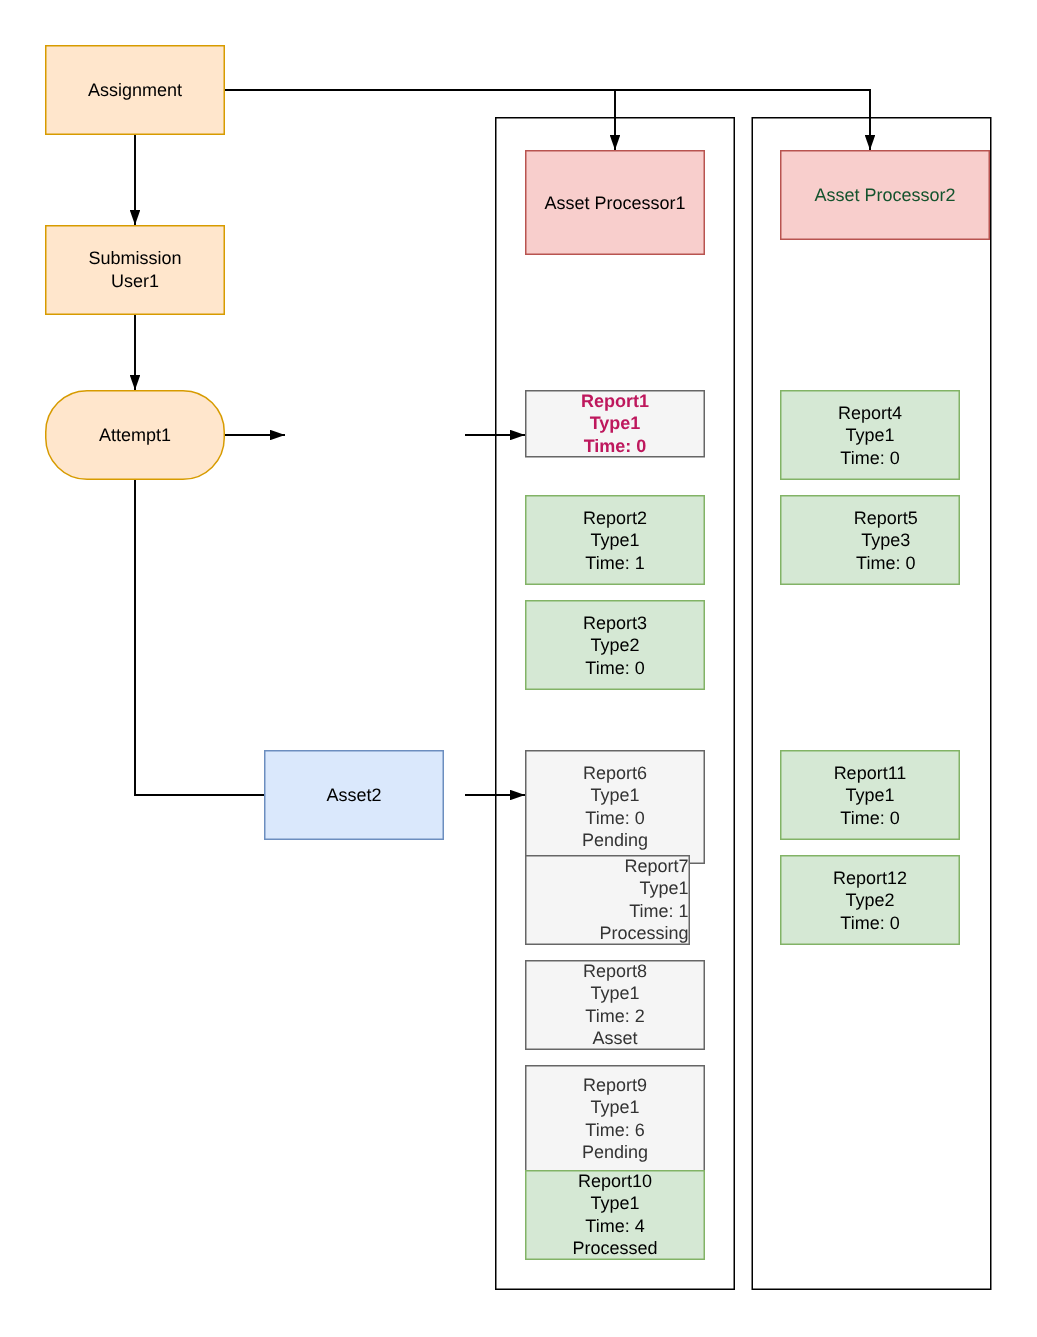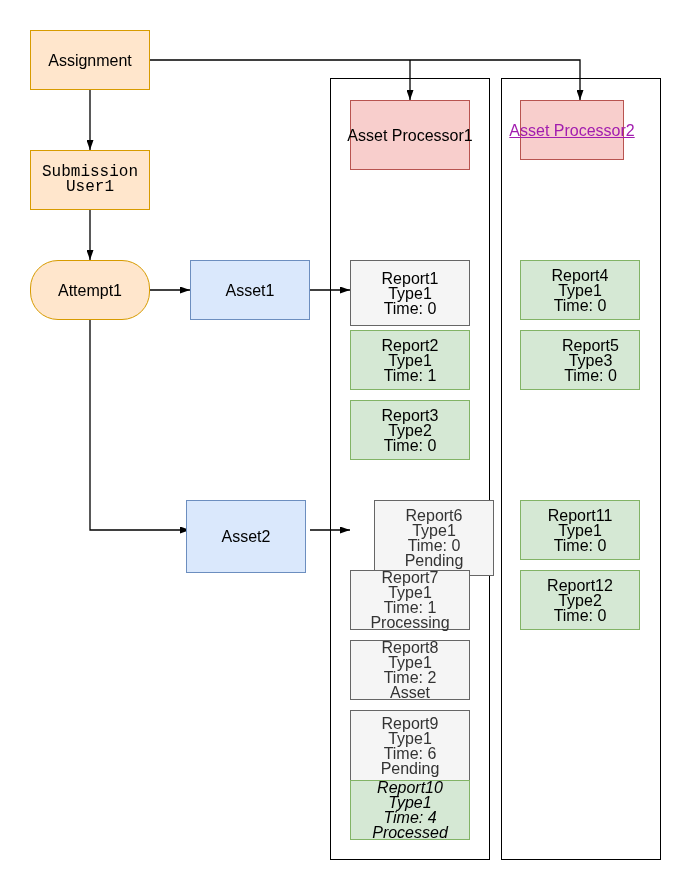--- a/index.html
+++ b/index.html
@@ -26,21 +26,21 @@
     height: 100%;
   }
   .node {
     position: absolute;
     border: 1px solid #000;
     display: flex;
     flex-direction: column;
     justify-content: center;
     align-items: center;
     text-align: center;
-    font-size: 16px;
+    font-size: 12px;
     line-height: 15px;
     white-space: nowrap;
   }
   .node.container-box {
     background: transparent;
   }
   .edge {
     fill: none;
     stroke-width: 1.3;
   }
@@ -63,79 +63,76 @@
       <polyline points="90,320 90,530 190,530" class="edge" stroke="#000000" marker-end="url(#arrowhead)"></polyline>
       <polyline points="310,290 350,290" class="edge" stroke="#000000" marker-end="url(#arrowhead)"></polyline>
       <polyline points="310,530 350,530" class="edge" stroke="#000000" marker-end="url(#arrowhead)"></polyline>
     </svg>
   <div id="nodes-layer">
       <div class="node container-box" style="left: 330px; top: 78px; width: 160px; height: 782px; background: transparent; border-color: rgb(0, 0, 0); color: rgb(0, 0, 0);"></div>
       <div class="node container-box" style="left: 501px; top: 78px; width: 160px; height: 782px; background: transparent; border-color: rgb(0, 0, 0); color: rgb(0, 0, 0);"></div>
       <div class="node" style="left: 30px; top: 30px; width: 120px; height: 60px; background: rgb(255, 230, 204); border-color: rgb(215, 155, 0); color: rgb(0, 0, 0);">
         <div class="node-line">Assignment</div>
       </div>
-      <div class="node" style="left: 30px; top: 150px; width: 120px; height: 60px; background: rgb(255, 230, 204); border-color: rgb(215, 155, 0); color: rgb(0, 0, 0); font-family: Liberation Mono, monospace;">
+      <div class="node" style="left: 30px; top: 150px; width: 120px; height: 60px; background: rgb(255, 230, 204); border-color: rgb(215, 155, 0); color: rgb(0, 0, 0);">
         <div class="node-line">Submission</div>
         <div class="node-line">User1</div>
       </div>
       <div class="node" style="left: 30px; top: 260px; width: 120px; height: 60px; background: rgb(255, 230, 204); border-color: rgb(215, 155, 0); color: rgb(0, 0, 0); border-radius: 28px;">
         <div class="node-line">Attempt1</div>
       </div>
-      <div class="node" style="left: 190px; top: 260px; width: 120px; height: 60px; background: rgb(218, 232, 252); border-color: rgb(108, 142, 191); color: rgb(0, 0, 0);">
-        <div class="node-line">Asset1</div>
-      </div>
-      <div class="node" style="left: 186px; top: 500px; width: 120px; height: 73px; background: rgb(218, 232, 252); border-color: rgb(108, 142, 191); color: rgb(0, 0, 0);">
+      <div class="node" style="left: 176px; top: 500px; width: 120px; height: 60px; background: rgb(218, 232, 252); border-color: rgb(108, 142, 191); color: rgb(0, 0, 0);">
         <div class="node-line">Asset2</div>
       </div>
       <div class="node" style="left: 350px; top: 100px; width: 120px; height: 70px; background: rgb(248, 206, 204); border-color: rgb(184, 84, 80); color: rgb(0, 0, 0);">
         <div class="node-line">Asset Processor1</div>
       </div>
-      <div class="node" style="left: 520px; top: 100px; width: 104px; height: 60px; background: rgb(248, 206, 204); border-color: rgb(184, 84, 80); color: #a21caf; text-decoration: underline;">
+      <div class="node" style="left: 520px; top: 100px; width: 140px; height: 60px; background: rgb(248, 206, 204); border-color: rgb(184, 84, 80); color: #14532d;">
         <div class="node-line">Asset Processor2</div>
       </div>
-      <div class="node" style="left: 350px; top: 260px; width: 120px; height: 66px; background: rgb(245, 245, 245); border-color: rgb(102, 102, 102); color: #000000;">
+      <div class="node" style="left: 350px; top: 260px; width: 120px; height: 45px; background: rgb(245, 245, 245); border-color: rgb(102, 102, 102); color: #be185d; font-weight: bold;">
         <div class="node-line">Report1</div>
         <div class="node-line">Type1</div>
         <div class="node-line">Time: 0</div>
       </div>
       <div class="node" style="left: 350px; top: 330px; width: 120px; height: 60px; background: rgb(213, 232, 212); border-color: rgb(130, 179, 102); color: rgb(0, 0, 0);">
         <div class="node-line">Report2</div>
         <div class="node-line">Type1</div>
         <div class="node-line">Time: 1</div>
       </div>
       <div class="node" style="left: 350px; top: 400px; width: 120px; height: 60px; background: rgb(213, 232, 212); border-color: rgb(130, 179, 102); color: rgb(0, 0, 0);">
         <div class="node-line">Report3</div>
         <div class="node-line">Type2</div>
         <div class="node-line">Time: 0</div>
       </div>
-      <div class="node" style="left: 350px; top: 500px; width: 120px; height: 76px; background: rgb(245, 245, 245); border-color: rgb(102, 102, 102); color: rgb(51, 51, 51); margin-left: 24px;">
+      <div class="node" style="left: 350px; top: 500px; width: 120px; height: 76px; background: rgb(245, 245, 245); border-color: rgb(102, 102, 102); color: rgb(51, 51, 51);">
         <div class="node-line">Report6</div>
         <div class="node-line">Type1</div>
         <div class="node-line">Time: 0</div>
         <div class="node-line">Pending</div>
       </div>
-      <div class="node" style="left: 350px; top: 570px; width: 120px; height: 60px; background: rgb(245, 245, 245); border-color: rgb(102, 102, 102); color: rgb(51, 51, 51);">
+      <div class="node" style="left: 350px; top: 570px; width: 110px; height: 60px; background: rgb(245, 245, 245); border-color: rgb(102, 102, 102); color: rgb(51, 51, 51); align-items: flex-end;">
         <div class="node-line">Report7</div>
         <div class="node-line">Type1</div>
         <div class="node-line">Time: 1</div>
         <div class="node-line">Processing</div>
       </div>
       <div class="node" style="left: 350px; top: 640px; width: 120px; height: 60px; background: rgb(245, 245, 245); border-color: rgb(102, 102, 102); color: rgb(51, 51, 51);">
         <div class="node-line">Report8</div>
         <div class="node-line">Type1</div>
         <div class="node-line">Time: 2</div>
         <div class="node-line">Asset</div>
       </div>
       <div class="node" style="left: 350px; top: 710px; width: 120px; height: 72px; background: rgb(245, 245, 245); border-color: rgb(102, 102, 102); color: rgb(51, 51, 51);">
         <div class="node-line">Report9</div>
         <div class="node-line">Type1</div>
         <div class="node-line">Time: 6</div>
         <div class="node-line">Pending</div>
       </div>
-      <div class="node" style="left: 350px; top: 780px; width: 120px; height: 60px; background: rgb(213, 232, 212); border-color: rgb(130, 179, 102); color: rgb(0, 0, 0); font-style: italic;">
+      <div class="node" style="left: 350px; top: 780px; width: 120px; height: 60px; background: rgb(213, 232, 212); border-color: rgb(130, 179, 102); color: rgb(0, 0, 0);">
         <div class="node-line">Report10</div>
         <div class="node-line">Type1</div>
         <div class="node-line">Time: 4</div>
         <div class="node-line">Processed</div>
       </div>
       <div class="node" style="left: 520px; top: 260px; width: 120px; height: 60px; background: rgb(213, 232, 212); border-color: rgb(130, 179, 102); color: rgb(0, 0, 0);">
         <div class="node-line">Report4</div>
         <div class="node-line">Type1</div>
         <div class="node-line">Time: 0</div>
       </div>

